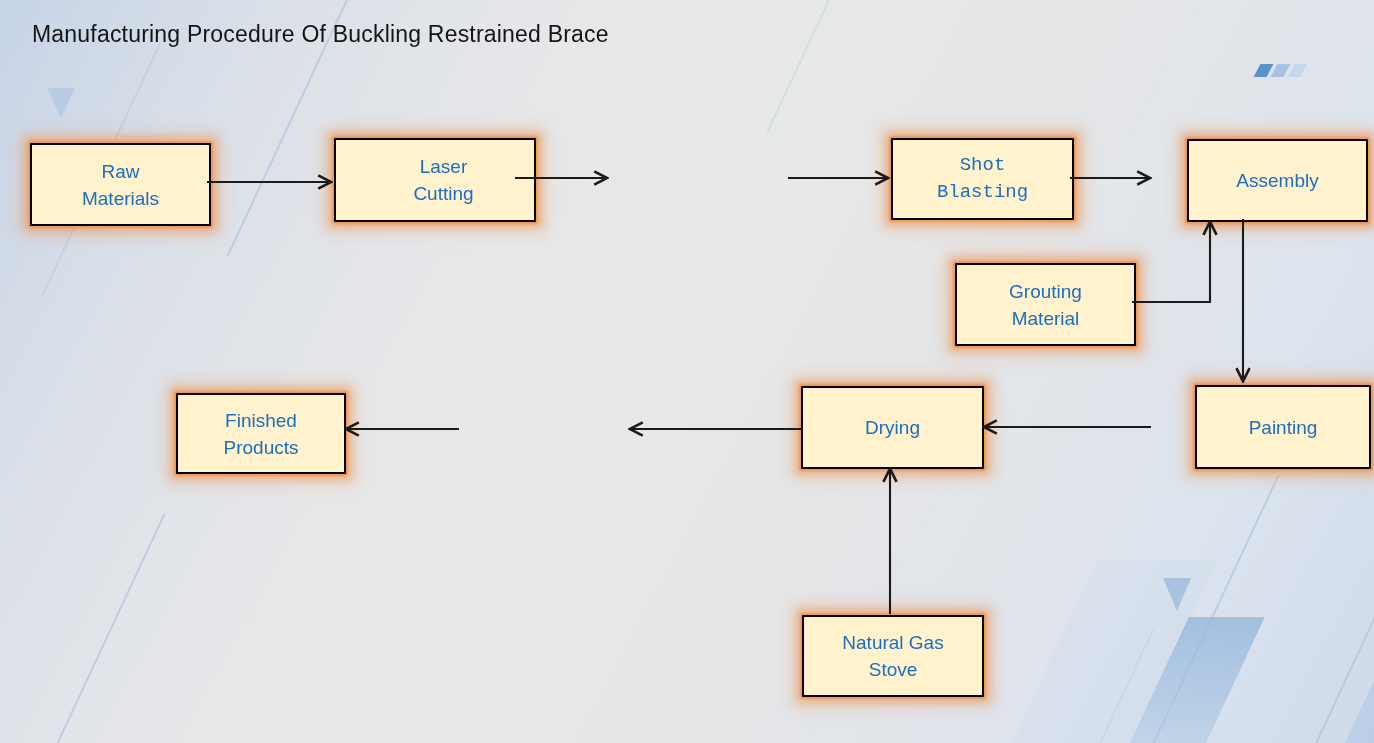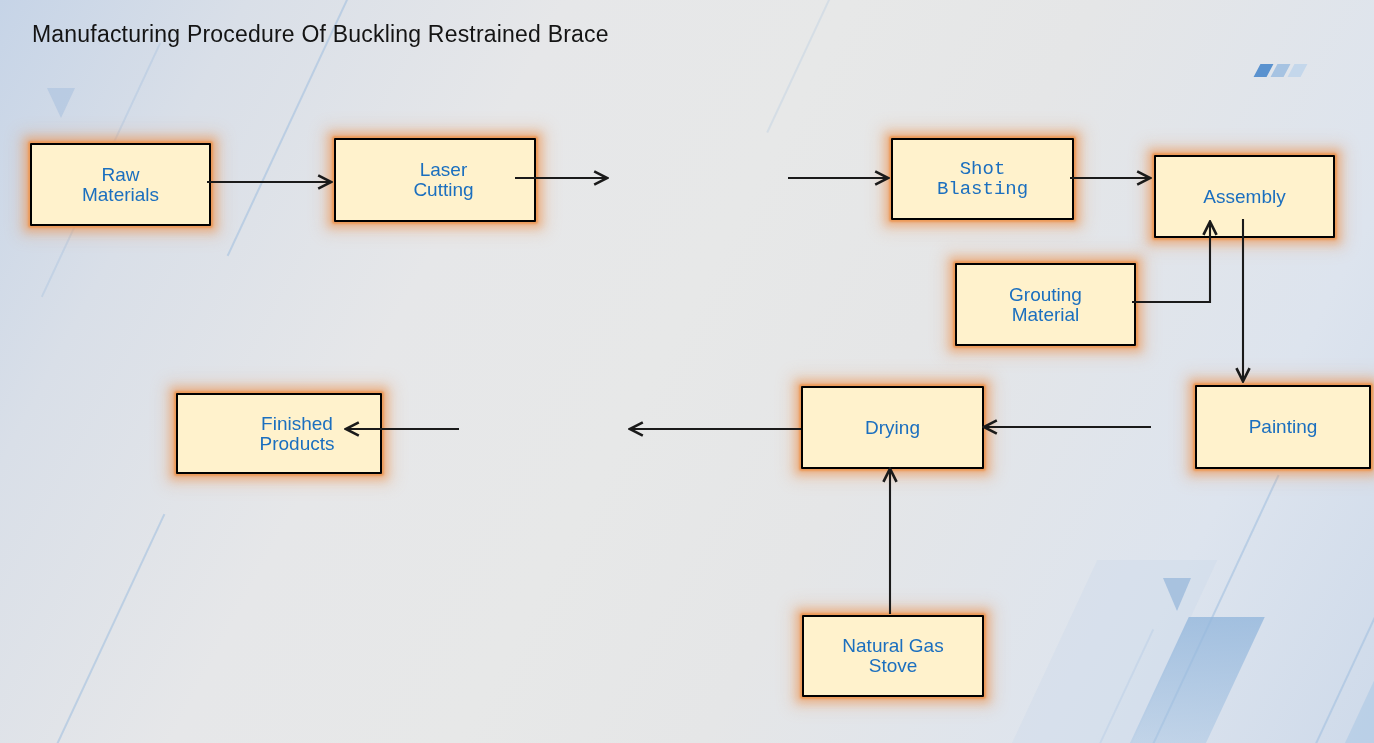--- a/index.html
+++ b/index.html
@@ -46,35 +46,35 @@
     background:var(--node_fill);
     border:2.5px solid var(--node_border);
     border-radius:1px;
     display:flex; align-items:center; justify-content:center;
     box-shadow:
       0 0 2px 2px  rgba(236,152,85,.95),
       0 0 8px 6px  rgba(236,152,85,.55),
       0 0 16px 11px rgba(236,152,85,.22);
   }
   .node-label {
-    color:var(--node_text); font-size:19px; line-height:20px;
+    color:var(--node_text); font-size:19px; line-height:27px;
     text-align:center; white-space:pre-line;
   }
   .no-border { border:none; }
 
   #n-raw-materials     { left:30px;   top:143px; width:177px; height:79px; }
   #n-laser-cutting     { left:334px;  top:138px; width:181px; height:80px;padding-left:17px; }
   #n-welding           { left:610px;  top:137px; width:178px; height:79px; }
   #n-shot-blasting     { left:891px;  top:138px; width:179px; height:78px;font-family:Liberation Mono, monospace; }
-  #n-assembly          { left:1154px; top:139px; width:177px; height:79px;margin-top:16px; }
+  #n-assembly          { left:1187px; top:139px; width:177px; height:79px; }
   #n-grouting-material { left:955px;  top:263px; width:177px; height:79px; }
   #n-painting          { left:1151px; top:385px; width:172px; height:80px;margin-left:44px; }
   #n-drying            { left:801px;  top:386px; width:179px; height:79px; }
   #n-inspecting        { left:459px;  top:393px; width:167px; height:77px; }
-  #n-finished-products { left:176px;  top:393px; width:166px; height:77px;padding-left:36px; }
+  #n-finished-products { left:176px;  top:393px; width:166px; height:77px; }
   #n-heat              { left:700px;  top:504px; width:180px; height:78px; }
   #n-natural-gas-stove { left:802px;  top:615px; width:178px; height:78px; }
 </style>
 </head>
 <body>
 
 <div class="canvas">
 
   <div class="diag-line" style="left:290px; top:-30px; height:300px;"></div>
   <div class="diag-line" style="left:100px; top:30px; height:280px; opacity:.6;"></div>

